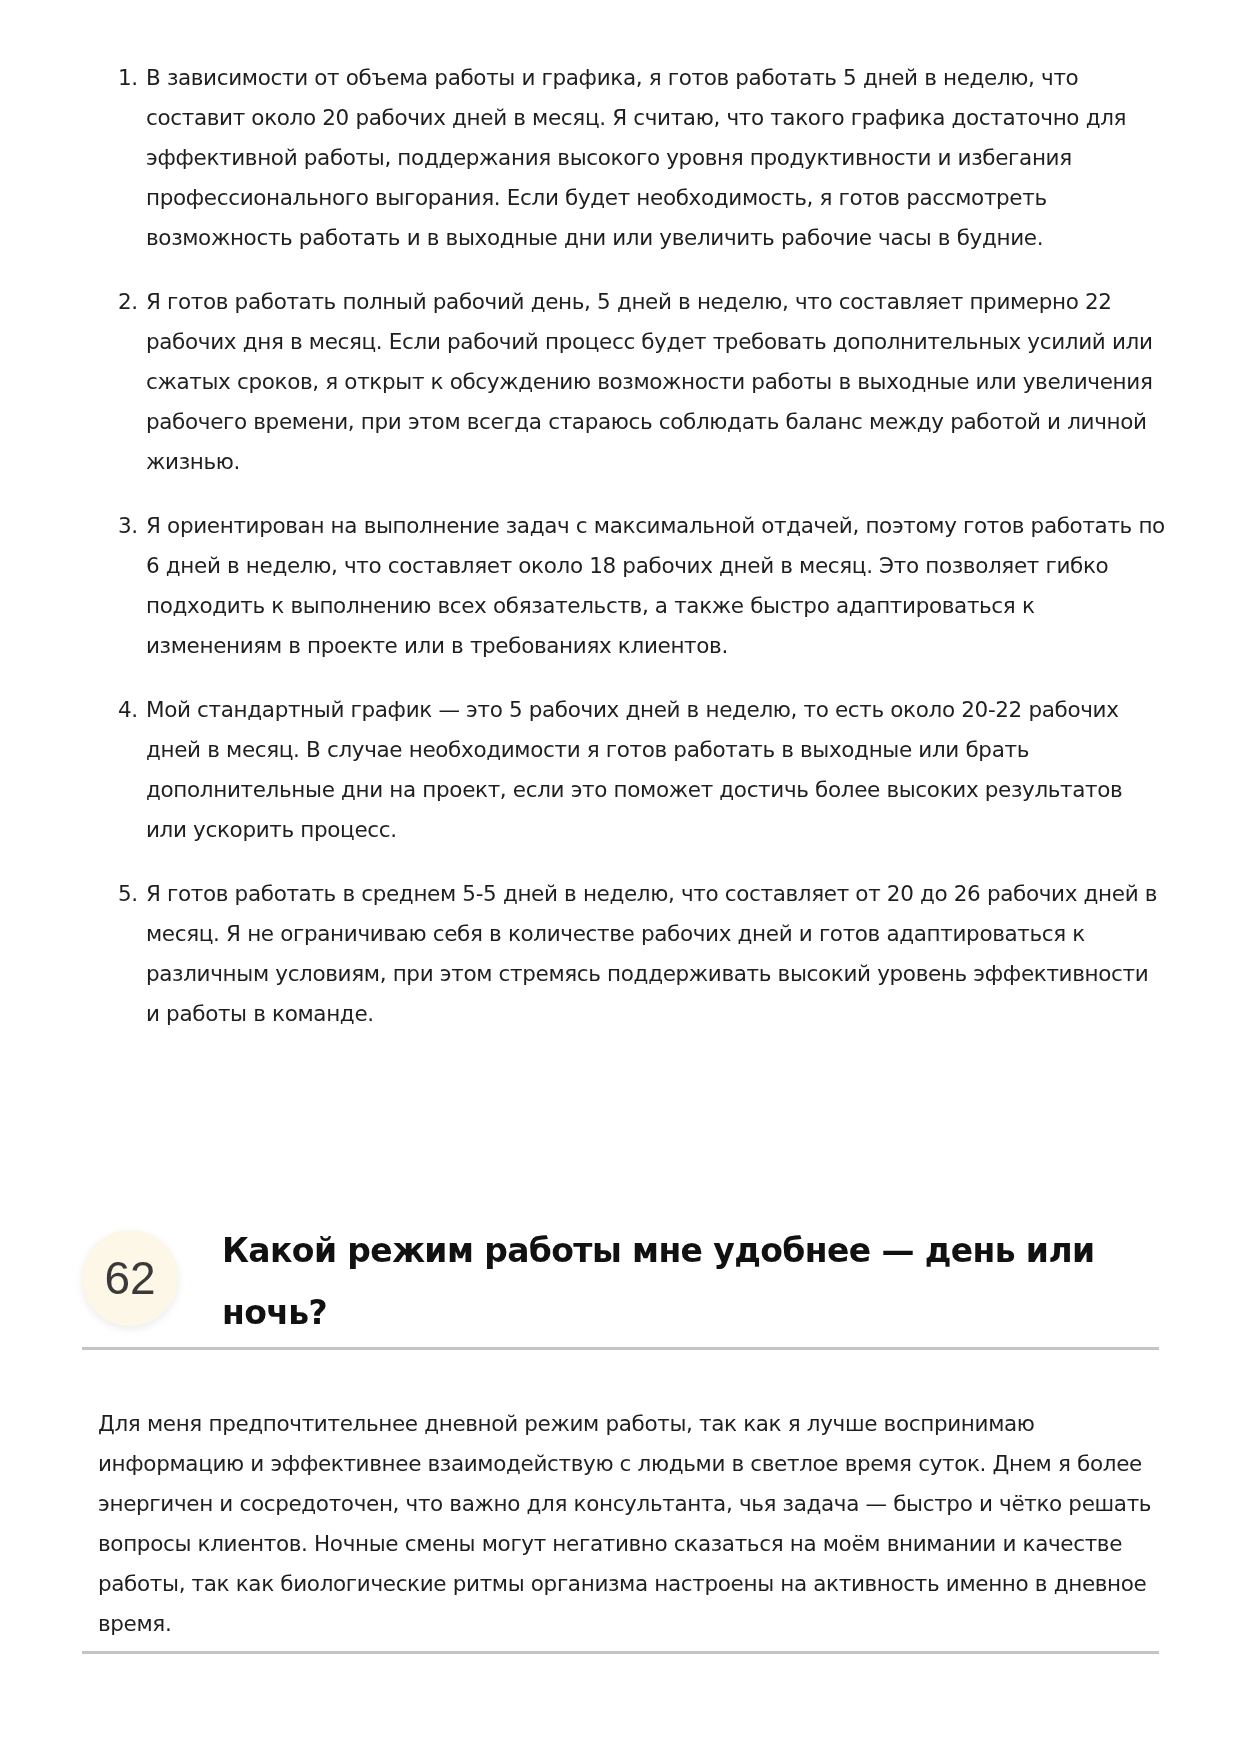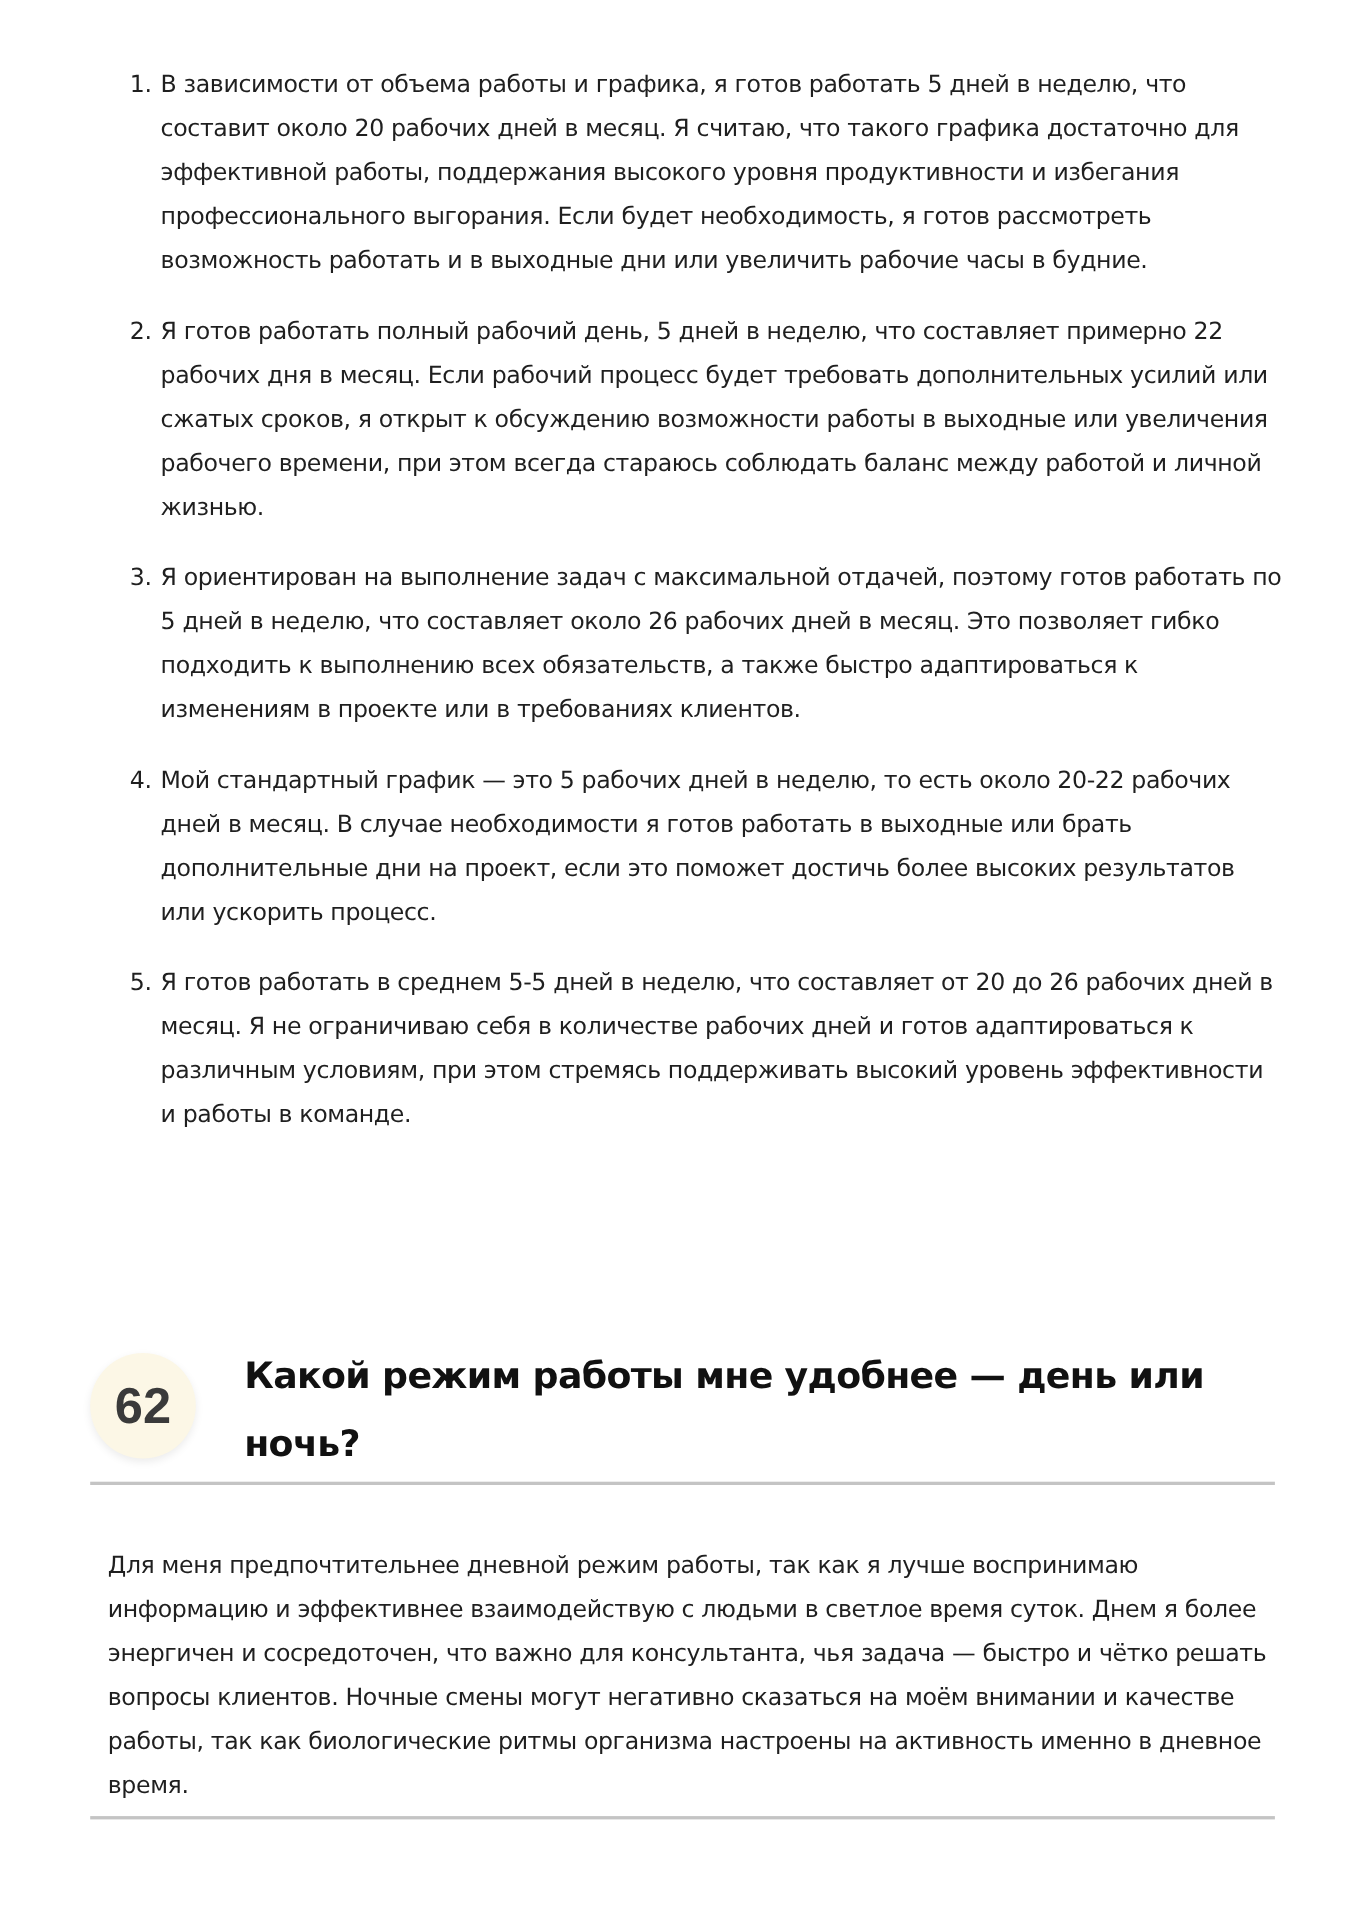--- a/index.html
+++ b/index.html
@@ -18,21 +18,21 @@
   }
   .list-item .num { position: absolute; left: 0; top: 0; }
   .section-header {
     position: absolute; left: 82px; top: 1220px; width: 1077px; height: 130px;
   }
   .badge {
     position: absolute; left: 0; top: 10px; width: 96px; height: 96px;
     border-radius: 50%; background: #fcf7e6;
     box-shadow: 0 3px 8px rgba(0,0,0,0.08);
     display: flex; align-items: center; justify-content: center;
-    font-family: "Liberation Sans", sans-serif; font-weight: bold;
+    font-family: "Liberation Sans", sans-serif; font-weight: normal;
     font-size: 46px; color: #3a3a3a;
   }
   .heading {
     position: absolute; left: 140px; top: 0; width: 900px;
     margin: 0; font-family: "DejaVu Sans", sans-serif; font-weight: bold;
     font-size: 33px; line-height: 62px; color: #111; letter-spacing: -0.6px;
   }
   .rule {
     position: absolute; left: 82px; width: 1077px; height: 3px; background: #c4c4c4;
   }
@@ -50,21 +50,21 @@
   <li class="list-item">
     <span class="num">1.</span>
     <span>В зависимости от объема работы и графика, я готов работать 5 дней в неделю, что составит около 20 рабочих дней в месяц. Я считаю, что такого графика достаточно для эффективной работы, поддержания высокого уровня продуктивности и избегания профессионального выгорания. Если будет необходимость, я готов рассмотреть возможность работать и в выходные дни или увеличить рабочие часы в будние.</span>
   </li>
   <li class="list-item">
     <span class="num">2.</span>
     <span>Я готов работать полный рабочий день, 5 дней в неделю, что составляет примерно 22 рабочих дня в месяц. Если рабочий процесс будет требовать дополнительных усилий или сжатых сроков, я открыт к обсуждению возможности работы в выходные или увеличения рабочего времени, при этом всегда стараюсь соблюдать баланс между работой и личной жизнью.</span>
   </li>
   <li class="list-item">
     <span class="num">3.</span>
-    <span>Я ориентирован на выполнение задач с максимальной отдачей, поэтому готов работать по 5 дней в неделю, что составляет около 26 рабочих дней в месяц. Это позволяет гибко подходить к выполнению всех обязательств, а также быстро адаптироваться к изменениям в проекте или в требованиях клиентов.</span>
+    <span>Я ориентирован на выполнение задач с максимальной отдачей, поэтому готов работать по 6 дней в неделю, что составляет около 18 рабочих дней в месяц. Это позволяет гибко подходить к выполнению всех обязательств, а также быстро адаптироваться к изменениям в проекте или в требованиях клиентов.</span>
   </li>
   <li class="list-item">
     <span class="num">4.</span>
     <span>Мой стандартный график — это 5 рабочих дней в неделю, то есть около 20-22 рабочих дней в месяц. В случае необходимости я готов работать в выходные или брать дополнительные дни на проект, если это поможет достичь более высоких результатов или ускорить процесс.</span>
   </li>
   <li class="list-item">
     <span class="num">5.</span>
     <span>Я готов работать в среднем 5-5 дней в неделю, что составляет от 20 до 26 рабочих дней в месяц. Я не ограничиваю себя в количестве рабочих дней и готов адаптироваться к различным условиям, при этом стремясь поддерживать высокий уровень эффективности и работы в команде.</span>
   </li>
 </ol>

